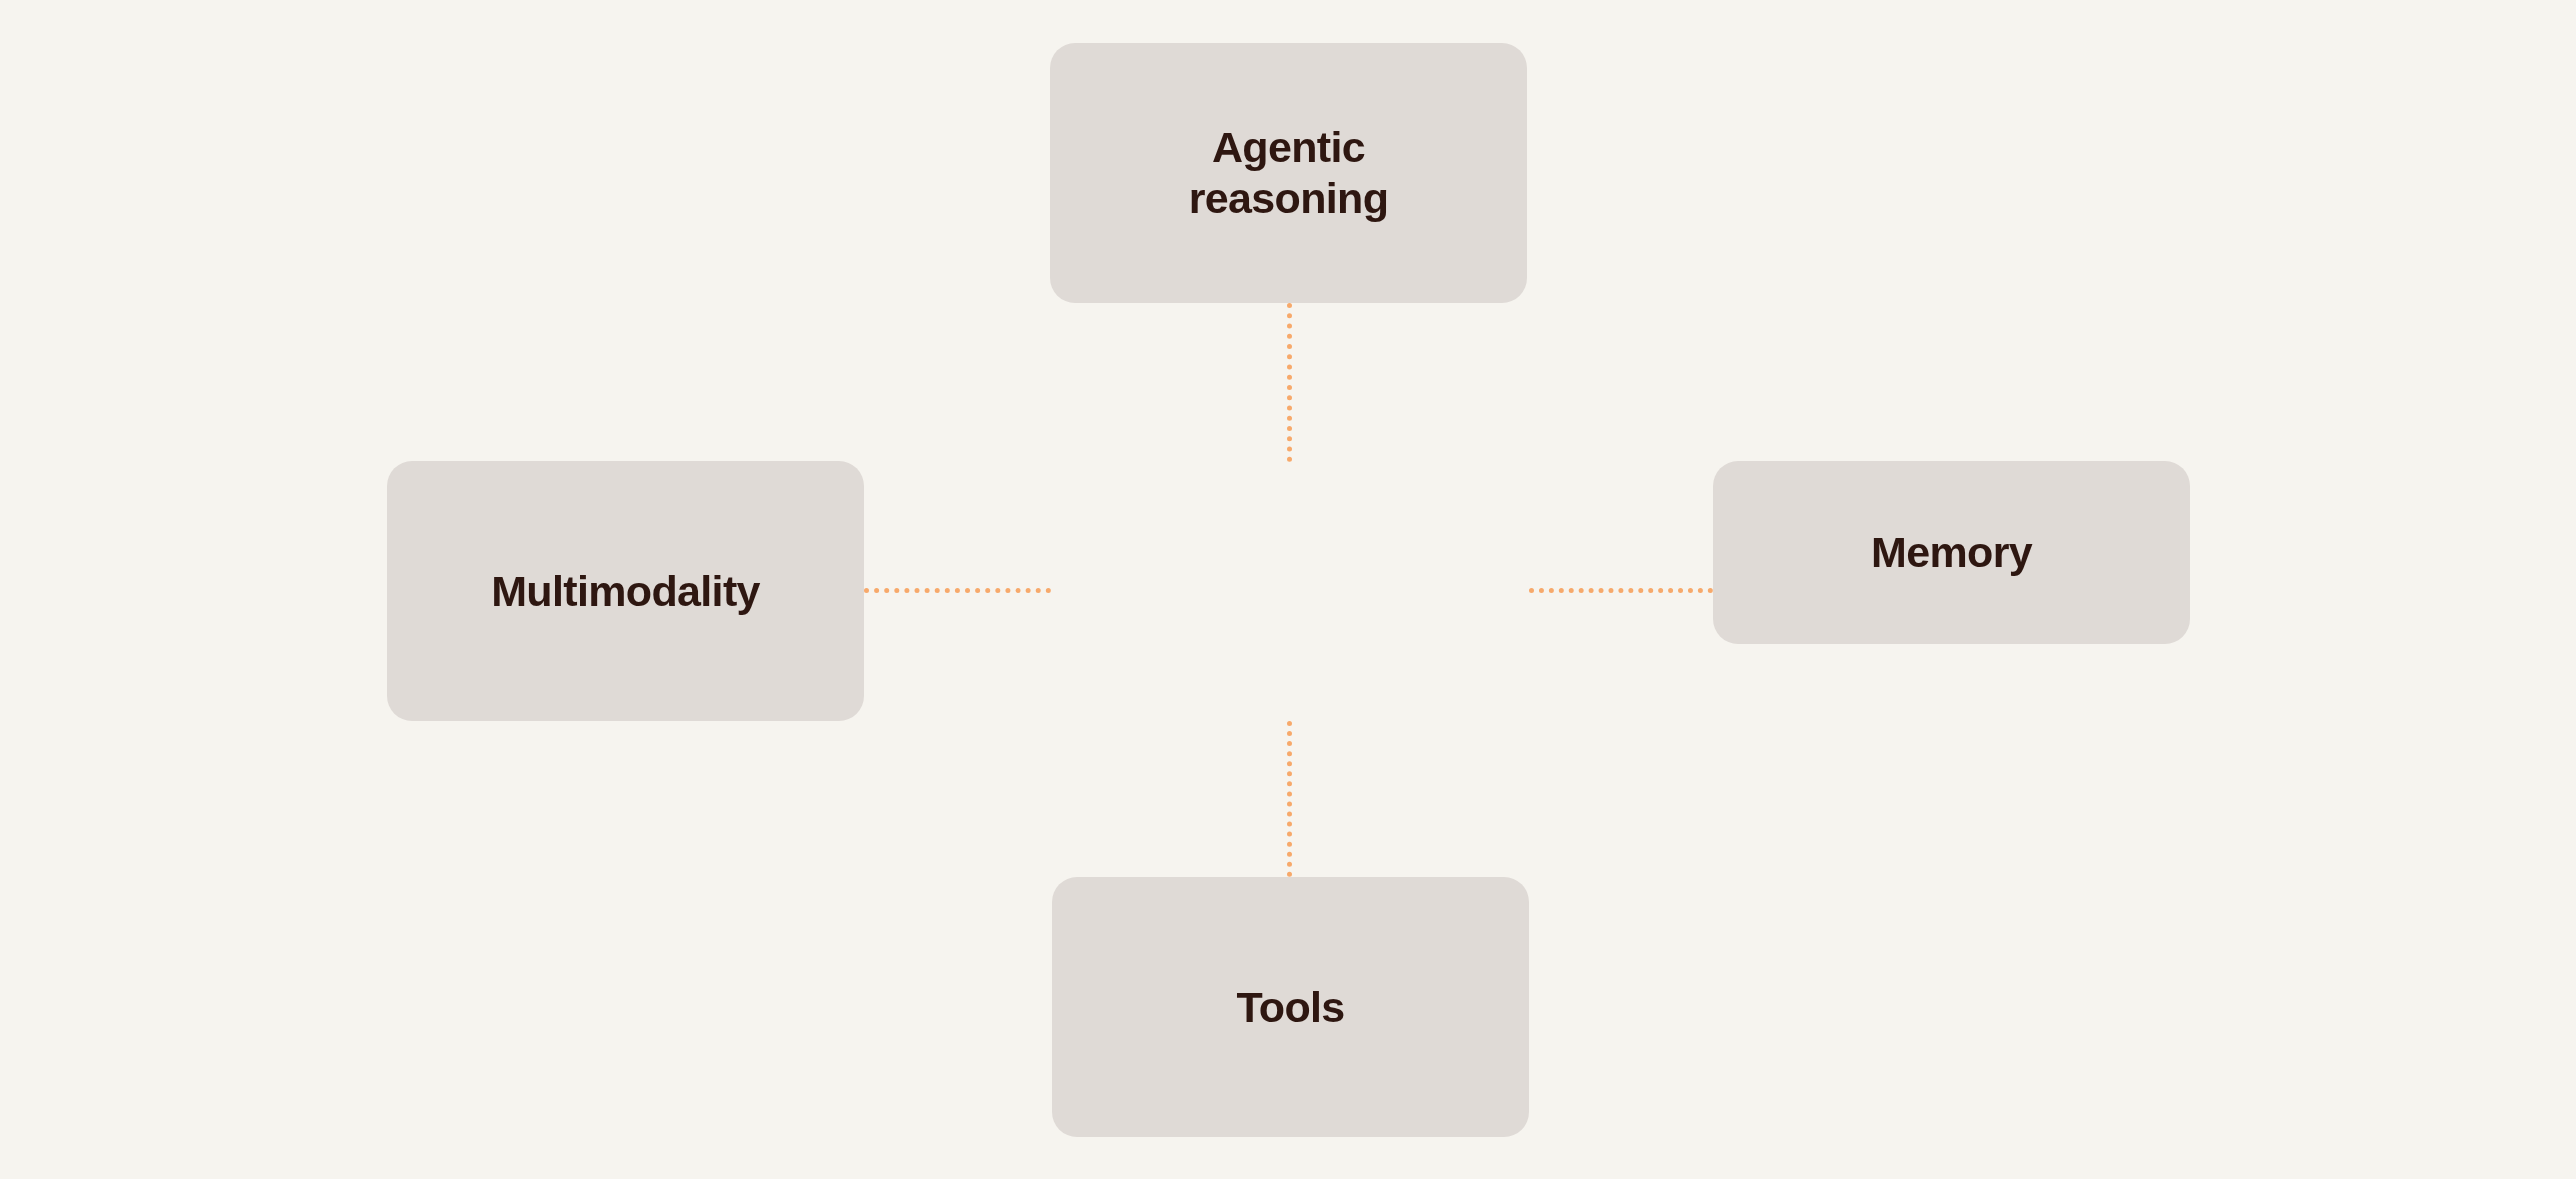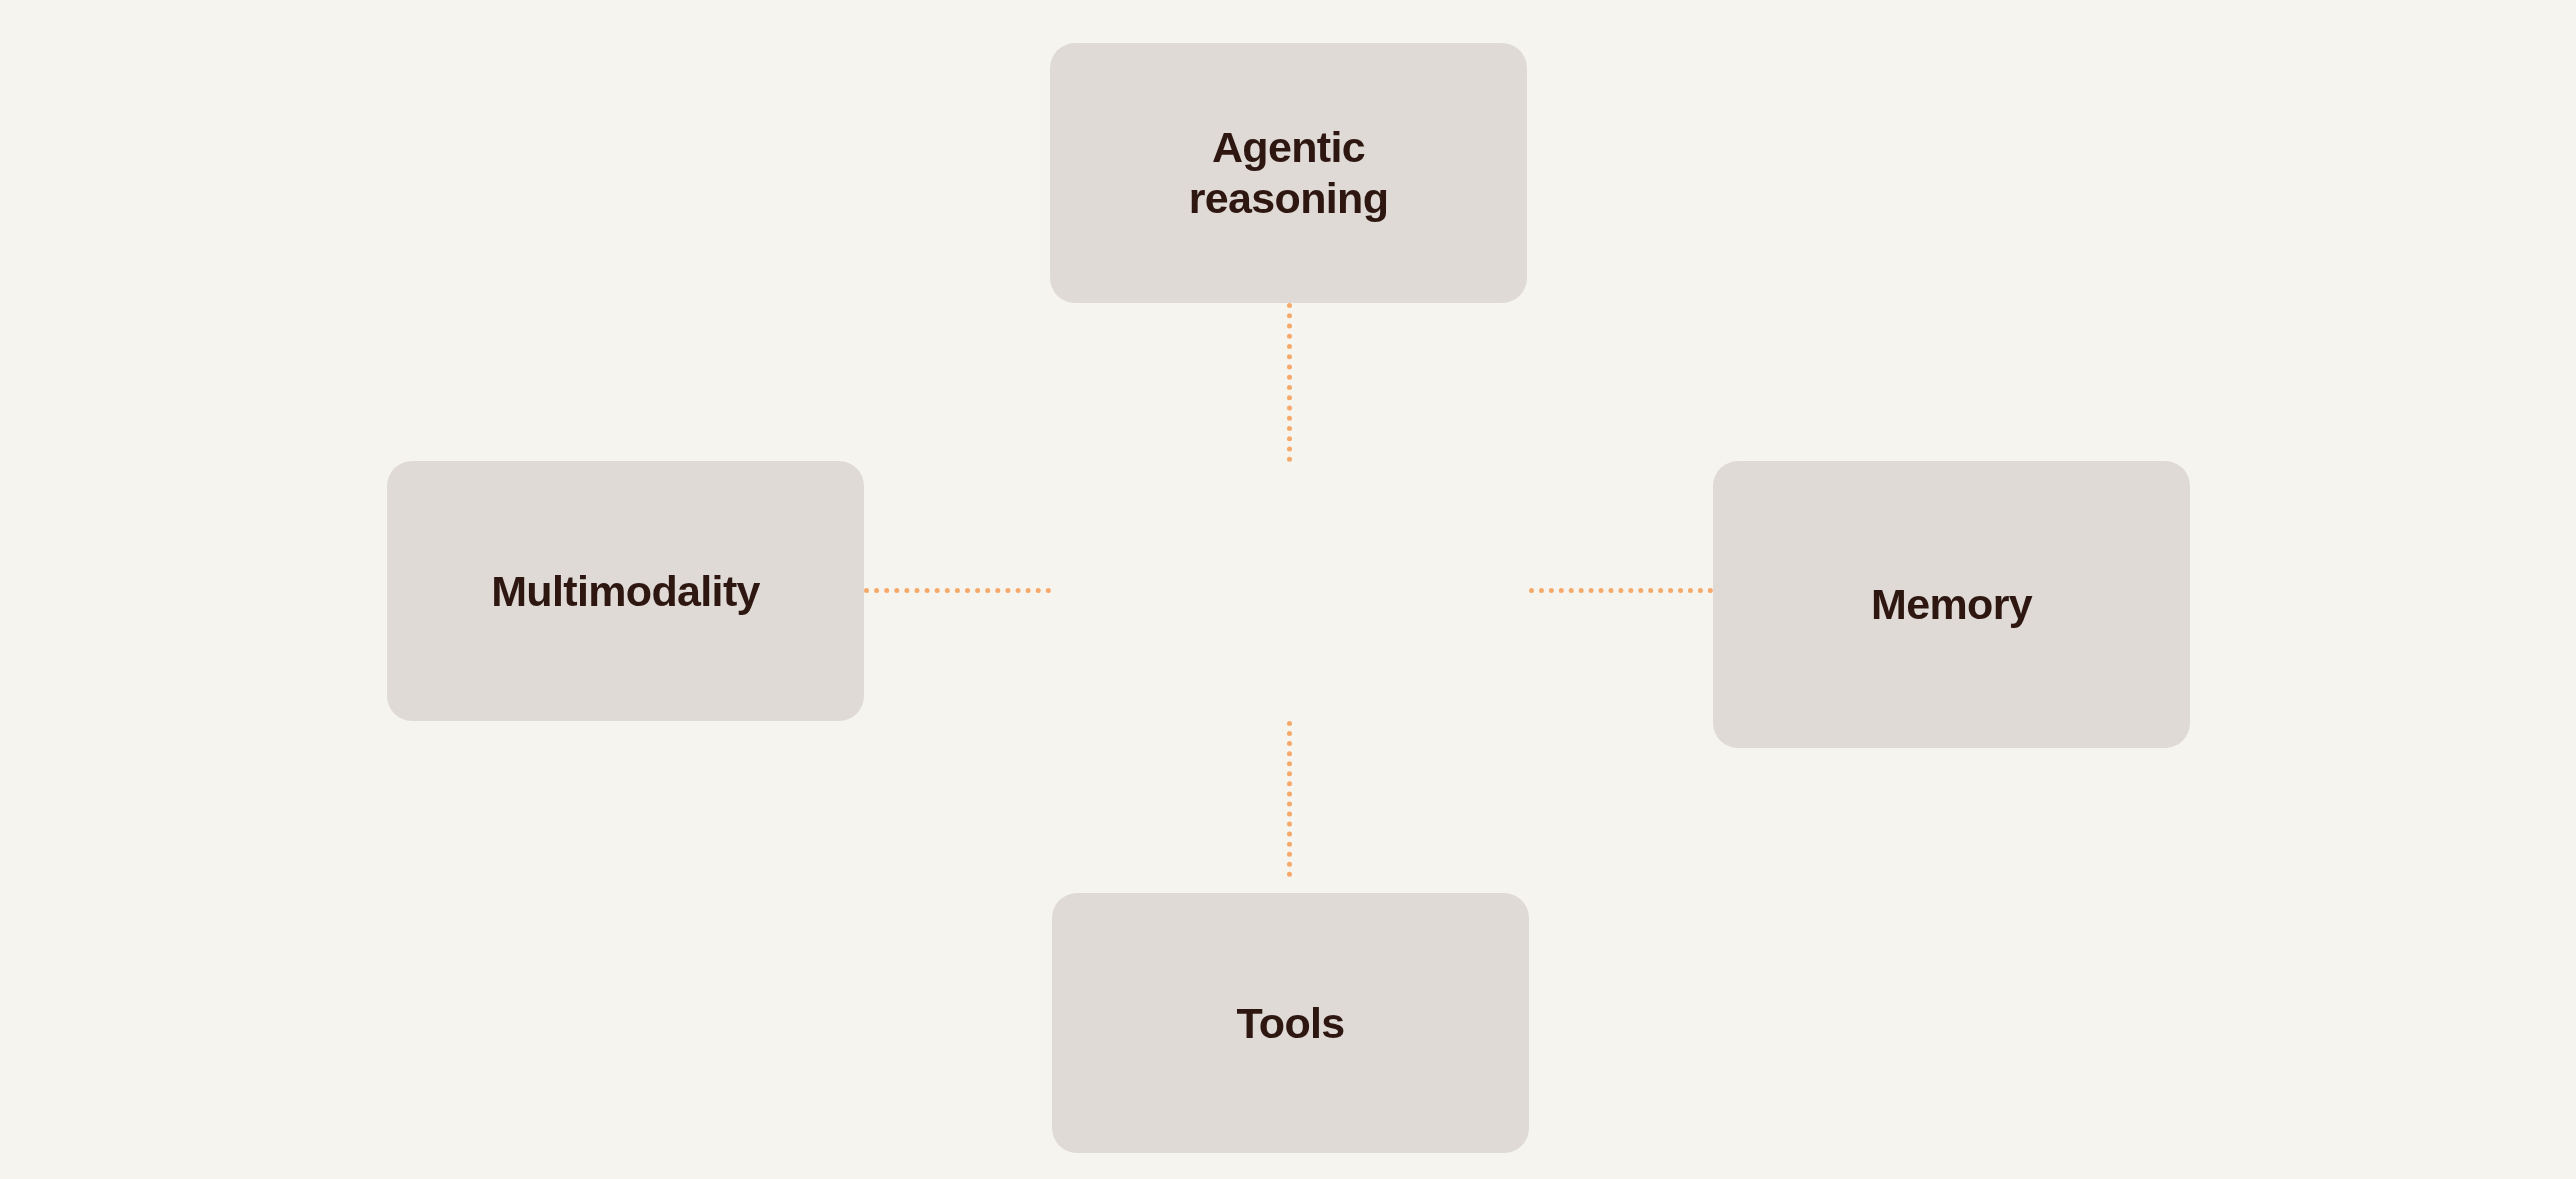--- a/index.html
+++ b/index.html
@@ -71,22 +71,22 @@
   }
   .node.center .node-label {
     color: #F7F5F0;
     font-size: 43px;
   }
 
   
   .node-top    { left: 1050px; top: 43px;   width: 477px; height: 260px; }
   .node-left   { left: 387px;  top: 461px;  width: 477px; height: 260px; }
   .node-center { left: 1052px; top: 461px;  width: 477px; height: 260px; }
-  .node-right  { left: 1713px; top: 461px;  width: 477px; height: 287px; }
-  .node-bottom { left: 1052px; top: 877px; width: 477px; height: 260px; margin-top: 16px; }
+  .node-right  { left: 1713px; top: 461px;  width: 477px; height: 183px; }
+  .node-bottom { left: 1052px; top: 877px; width: 477px; height: 260px; }
 </style>
 </head>
 <body>
 
 <div id="canvas">
 
   <div class="connector vertical conn-top"></div>
   <div class="connector vertical conn-bottom"></div>
   <div class="connector horizontal conn-left"></div>
   <div class="connector horizontal conn-right"></div>

